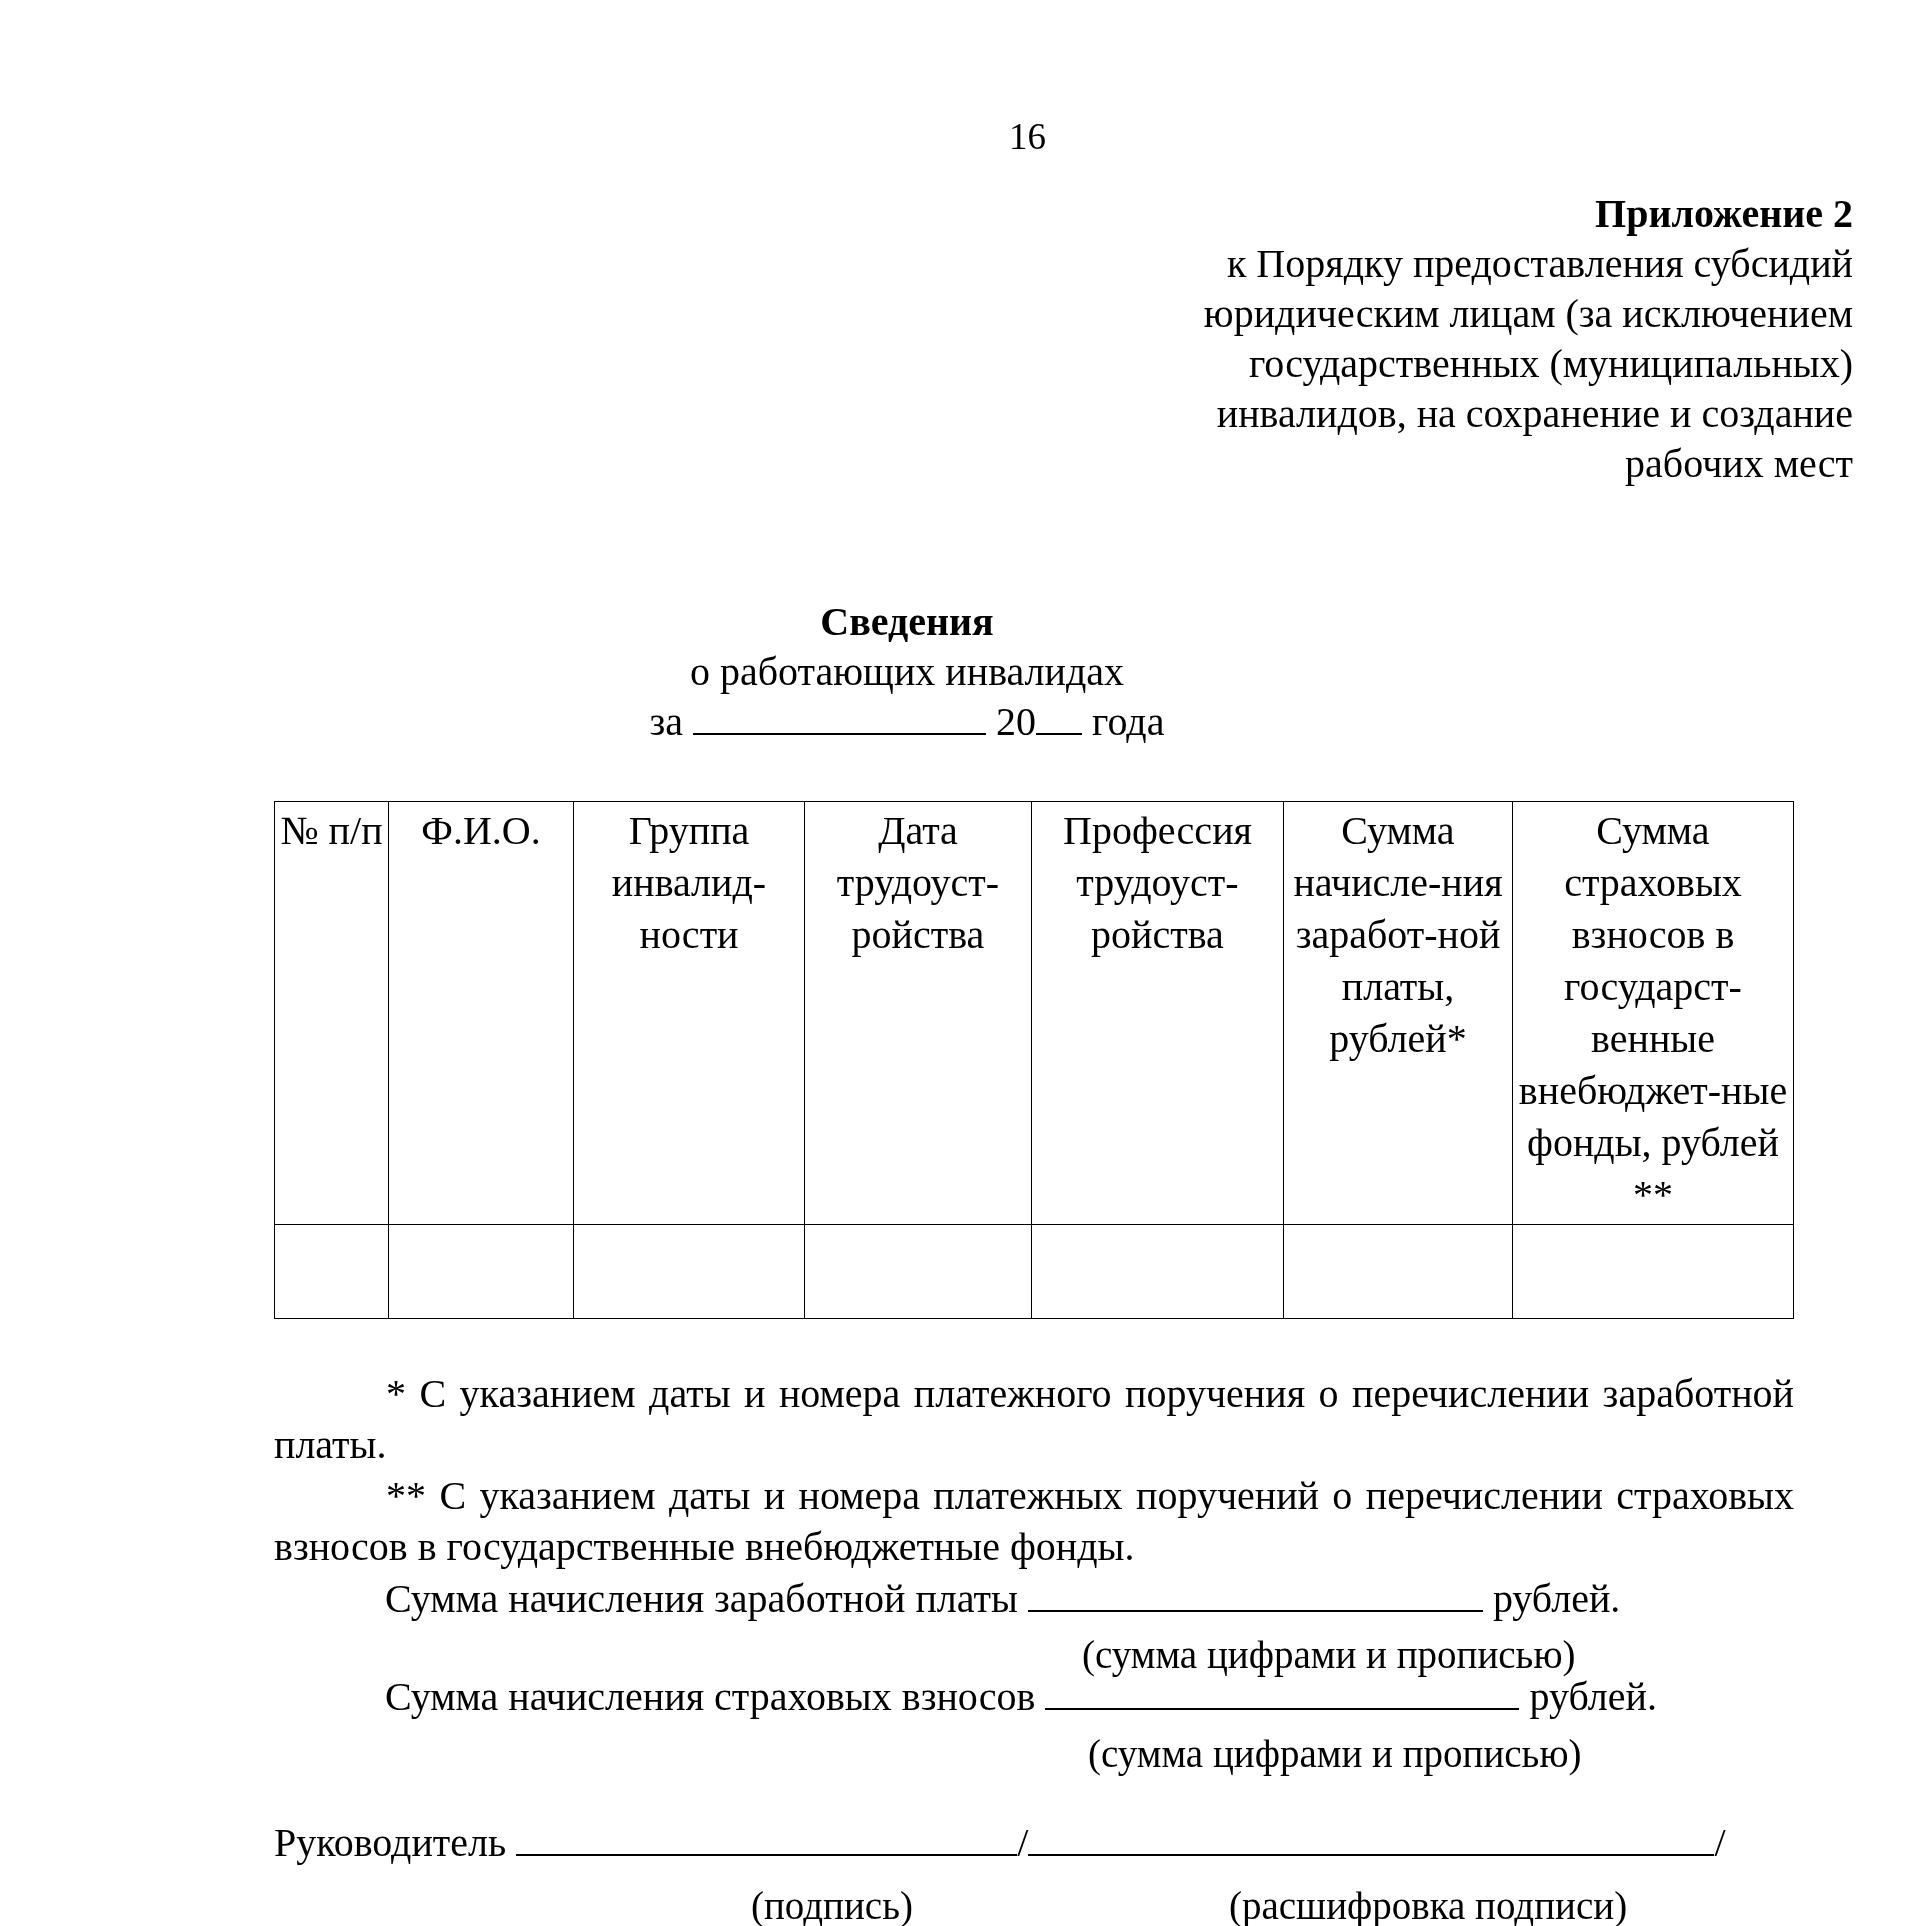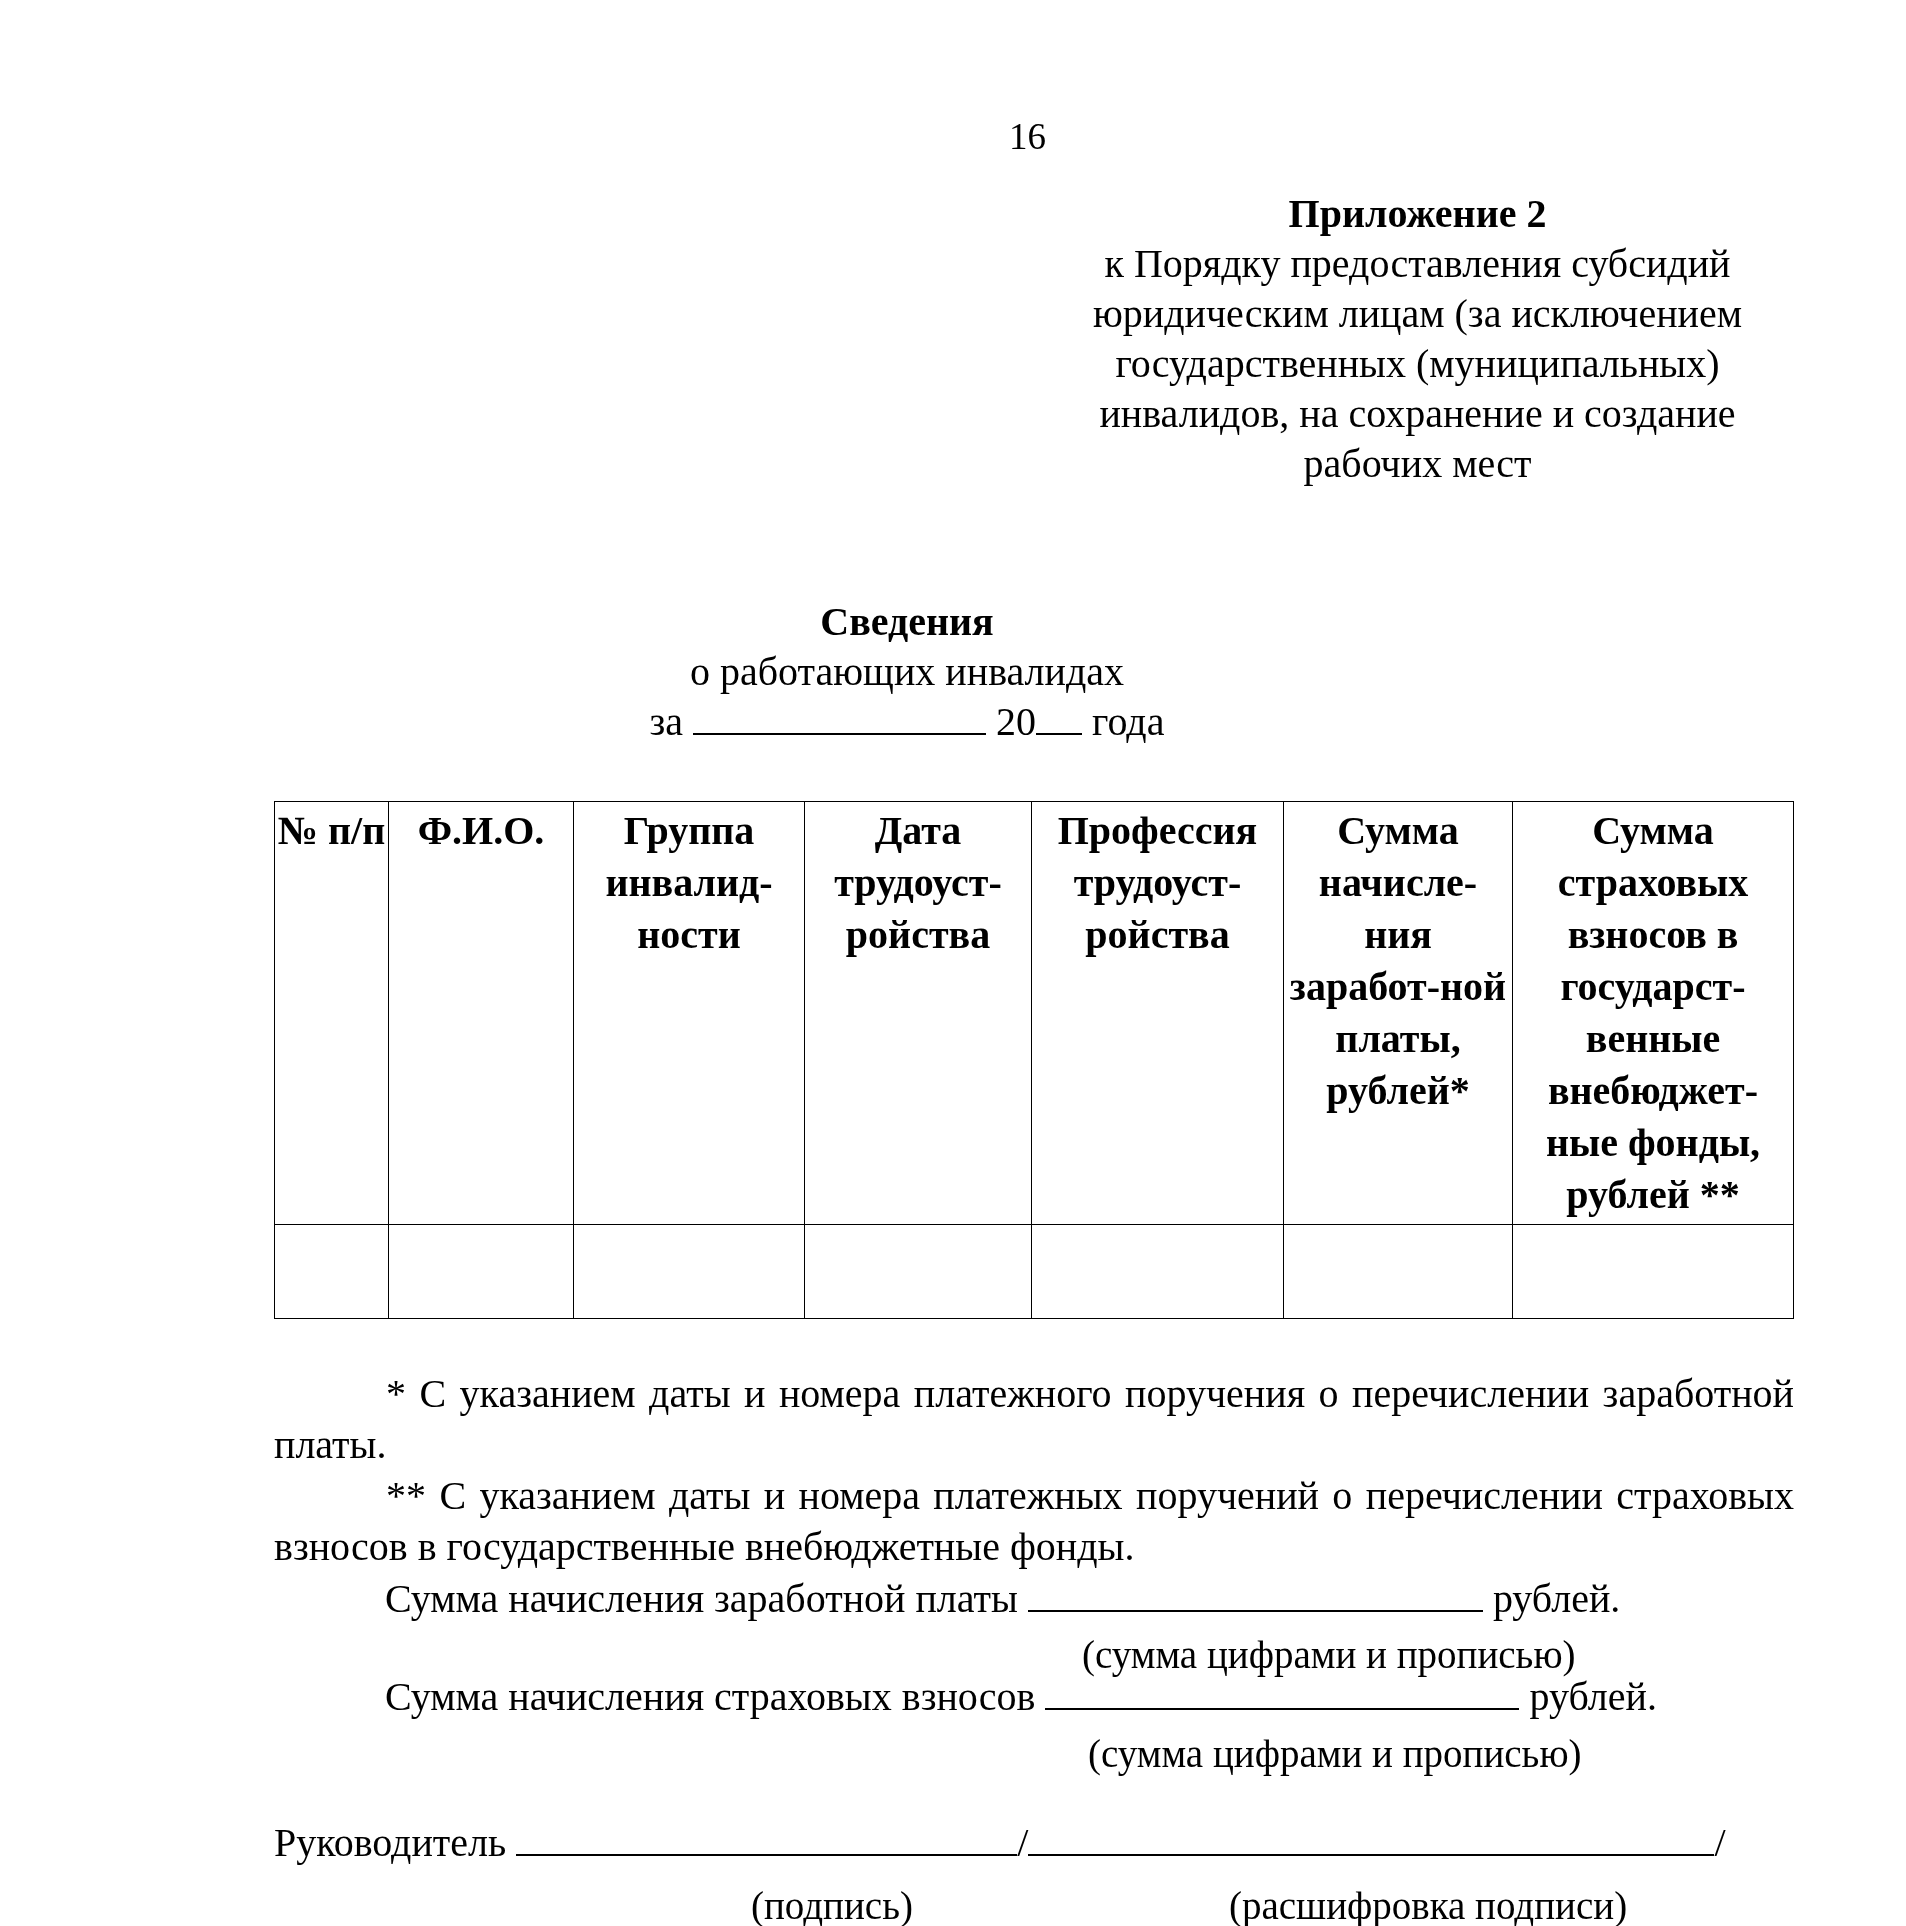--- a/index.html
+++ b/index.html
@@ -3,31 +3,31 @@
 <meta charset="utf-8">
 <style>
   html, body { margin: 0; padding: 0; background: #ffffff; }
   body {
     width: 1906px; height: 2704px; position: relative; overflow: hidden;
     font-family: "Liberation Serif", "DejaVu Serif", serif; color: #000;
     font-size: 40px; line-height: 1.25;
   }
   .abs { position: absolute; }
   .page-number { left: 1009px; top: 96px; font-size: 37px; margin-top: 18px; }
-  .appendix { left: 1013px; width: 809px; top: 189px; text-align: center; line-height: 50px; }
+  .appendix { left: 1044px; width: 809px; top: 189px; text-align: right; line-height: 50px; }
   .appendix .ttl { font-weight: bold; }
   .heading { left: 0; width: 1814px; top: 597px; text-align: center; line-height: 50px; }
   .heading .ttl { font-weight: bold; }
   .blank { display: inline-block; border-bottom: 2.3px solid #000; height: 0.9em; vertical-align: baseline; }
   table.form {
     position: absolute; left: 274px; top: 801px; width: 1520px;
     border-collapse: collapse; font-size: 40px; line-height: 52px;
   }
   table.form td, table.form th {
-    border: 1.9px solid #000; vertical-align: top; text-align: center; font-weight: bold;
+    border: 1.9px solid #000; vertical-align: top; text-align: center; font-weight: normal;
     padding: 3.1px 1.5px;
   }
   table.form tr.hdr { height: 416px; }
   table.form tr.row { height: 94px; }
   .para { left: 274px; width: 1520px; text-align: justify; line-height: 51px; }
   .indent { text-indent: 112px; }
   .line { left: 274px; width: 1541px; white-space: nowrap; }
   .small { font-size: 39px; }
 </style>
 </head>

